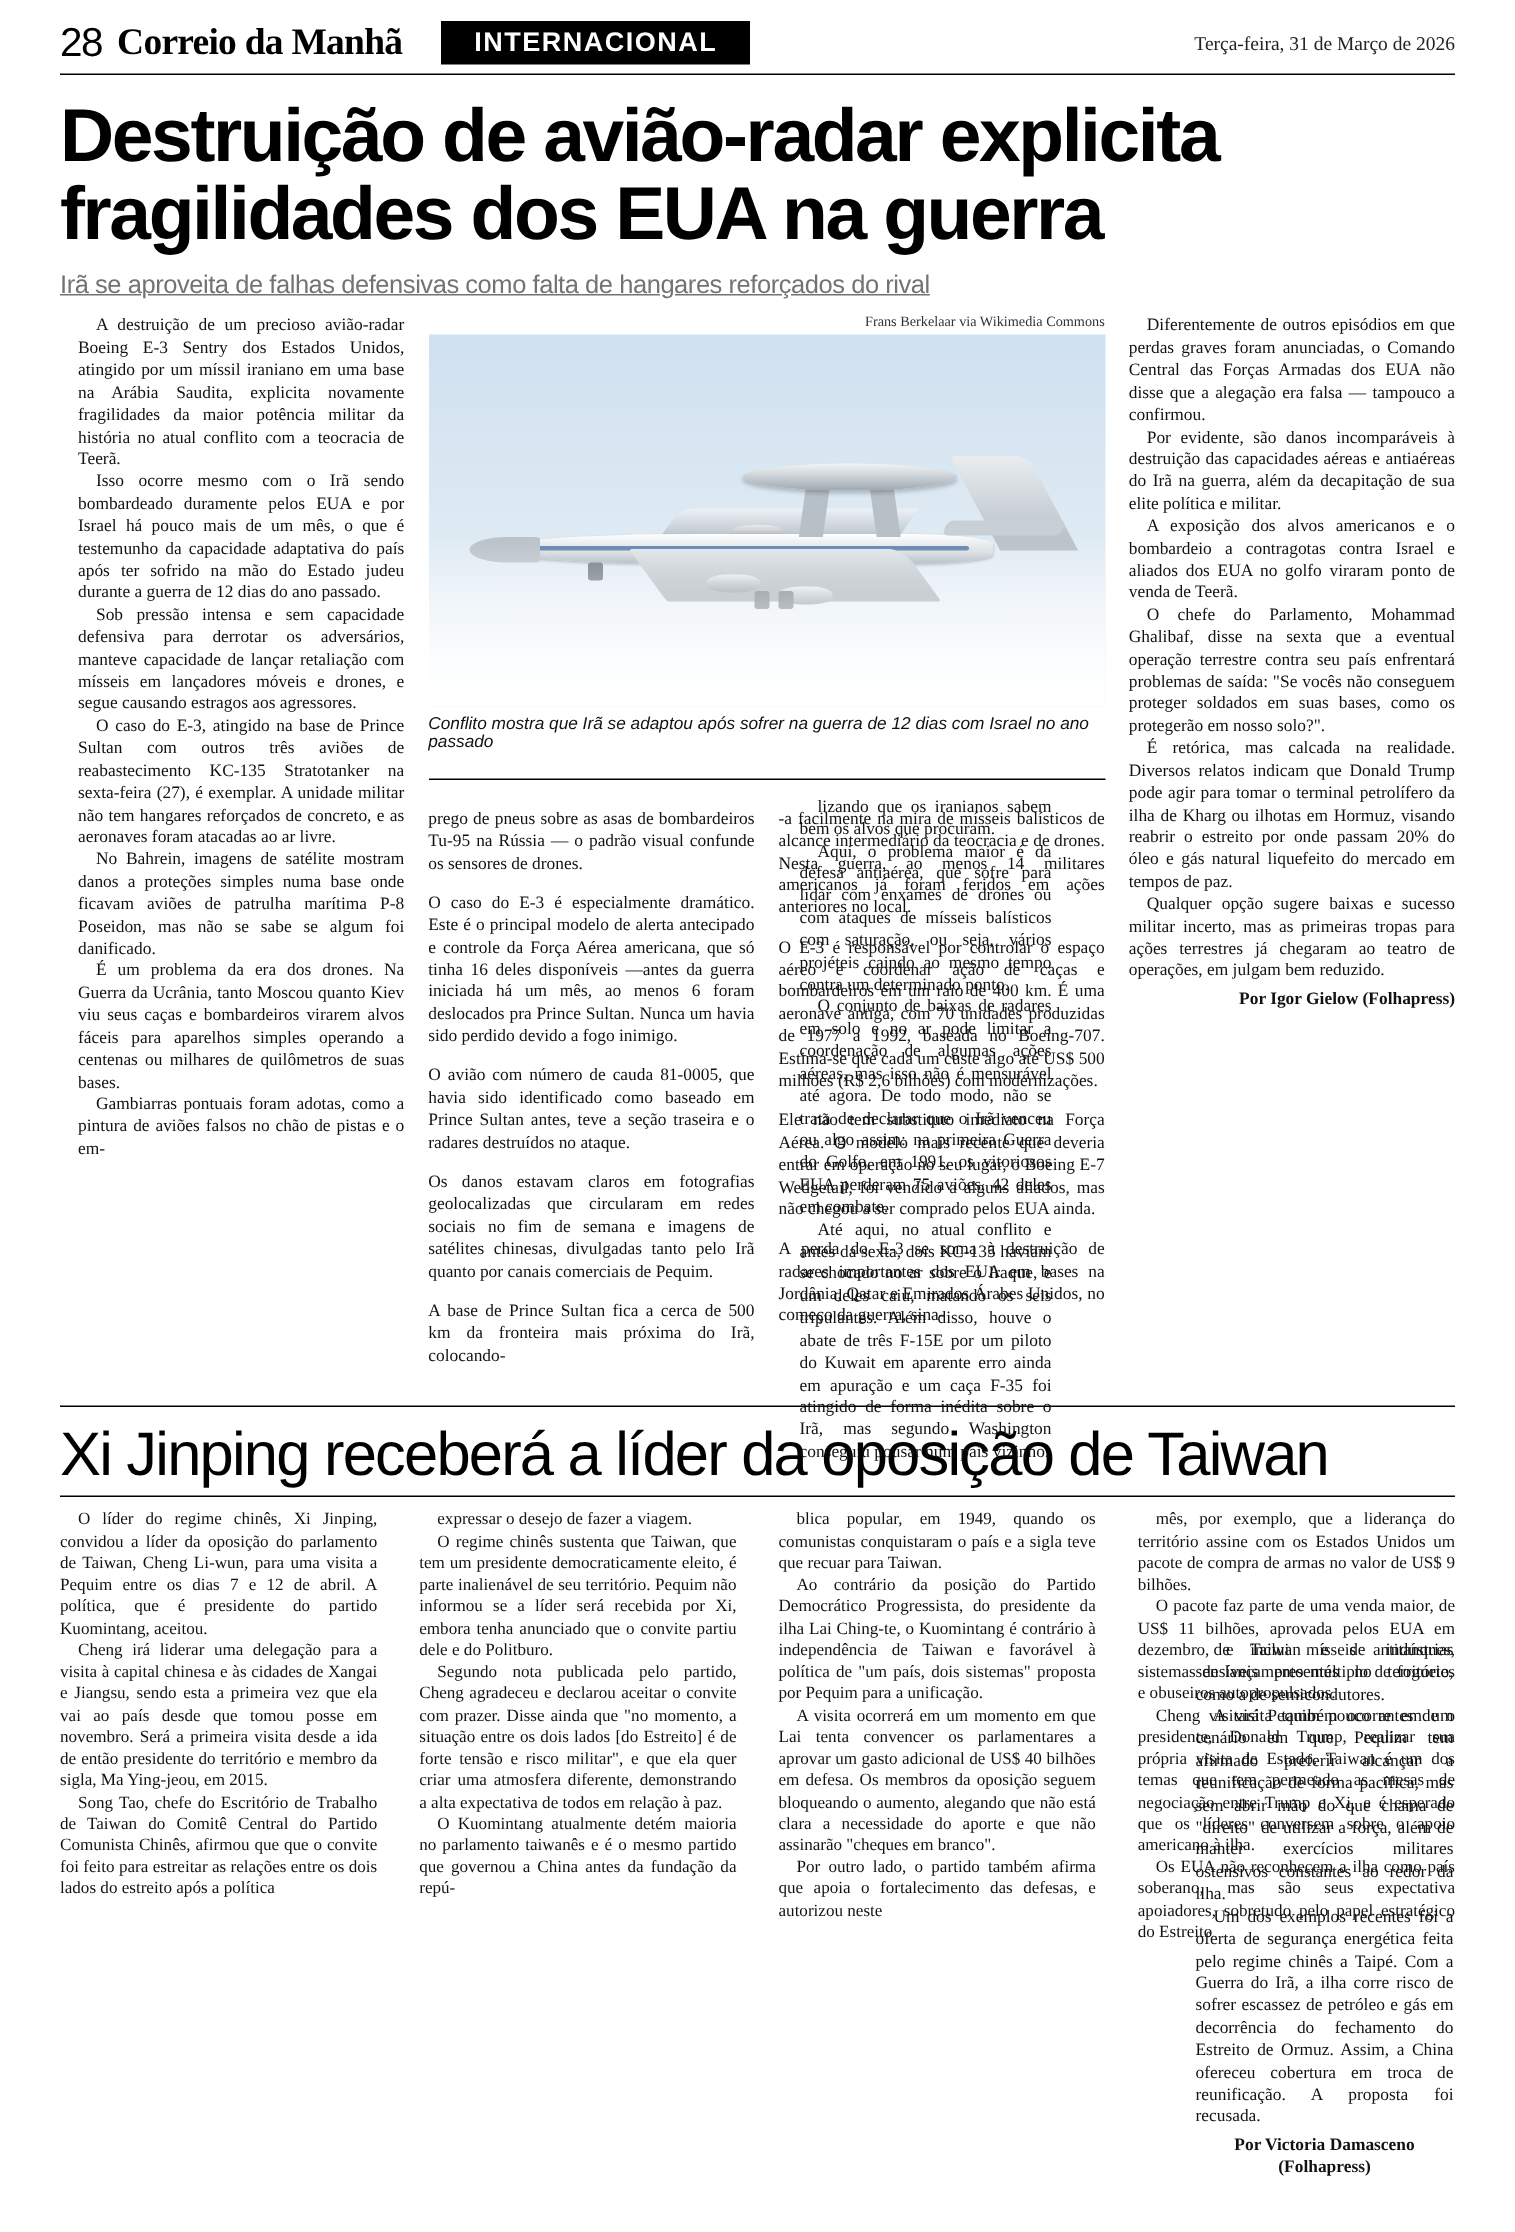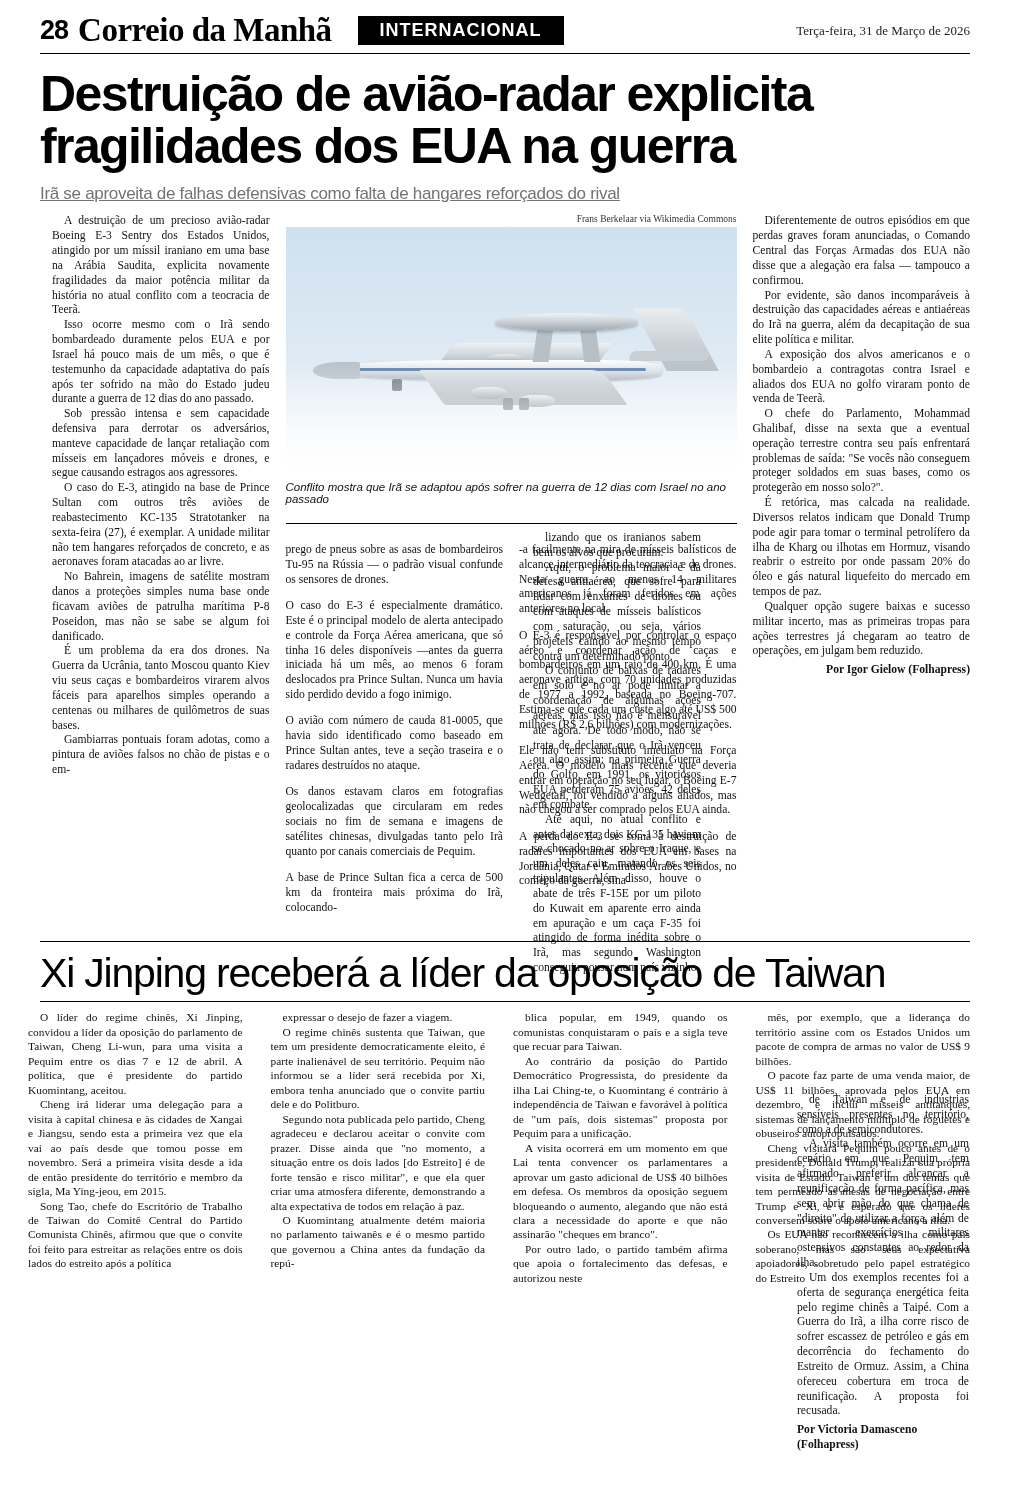--- a/index.html
+++ b/index.html
@@ -17,30 +17,30 @@
     box-sizing:border-box;
   }
   
   .masthead{
     display:flex;align-items:center;
     padding:14px 40px 0 40px;
     gap:10px;
   }
   .page-number{
     font-family:"Liberation Sans", sans-serif;
-    font-weight:bold;
+    font-weight:normal;
     font-size:27px;
     line-height:1;
     color:#000;
     letter-spacing:-1px;
   }
   .paper-name{
     font-family:"Liberation Serif", serif;
     font-weight:bold;
-    font-size:33px;
+    font-size:25px;
     line-height:1;
     color:#000;
     letter-spacing:-0.5px;
   }
   .section-tag{
     background:#000;color:#fff;
     font-family:"Liberation Sans", sans-serif;
     font-weight:bold;
     font-size:18px;
     letter-spacing:1px;
@@ -214,28 +214,28 @@
     line-height:1.05;
     letter-spacing:-1.2px;
     margin:10px 40px 2px 40px;
     color:#000;
   }
   .rule2{
     margin:6px 40px 0 40px;
     border-bottom:1px solid #000;
   }
   .article2{
-    margin:8px 40px 0 28px;
+    margin:8px 40px 0 40px;
     display:grid;
     grid-template-columns:1fr 1fr 1fr 1fr;
     column-gap:28px;
   }
   .article2 .col{font-size:11.4px;line-height:1.27;}
   .byline2{
-    font-weight:bold;text-align:left;display:block;margin-top:4px;text-indent:0;
+    font-weight:bold;text-align:center;display:block;margin-top:4px;text-indent:0;
   }
 </style>
 </head>
 <body>
 
 <div class="page">
 
   <div class="masthead">
     <span class="page-number">28</span>
     <span class="paper-name">Correio da Manhã</span>

